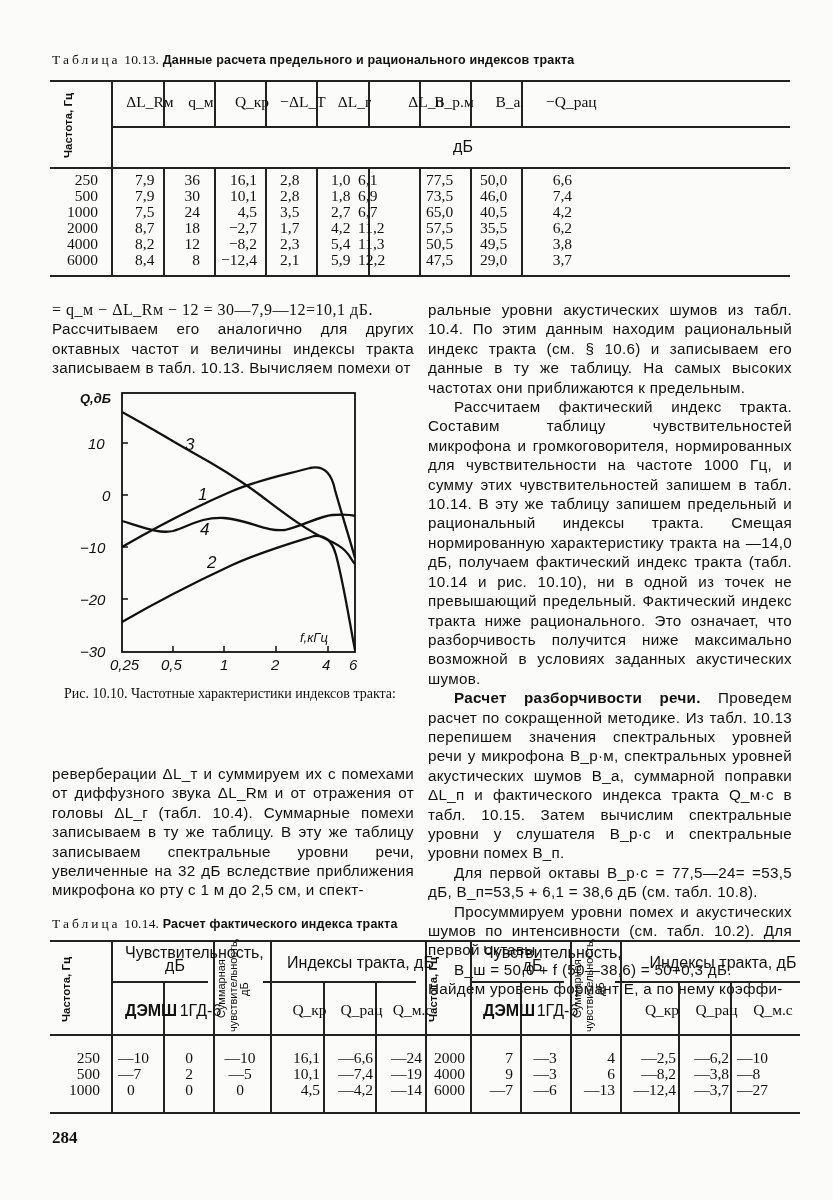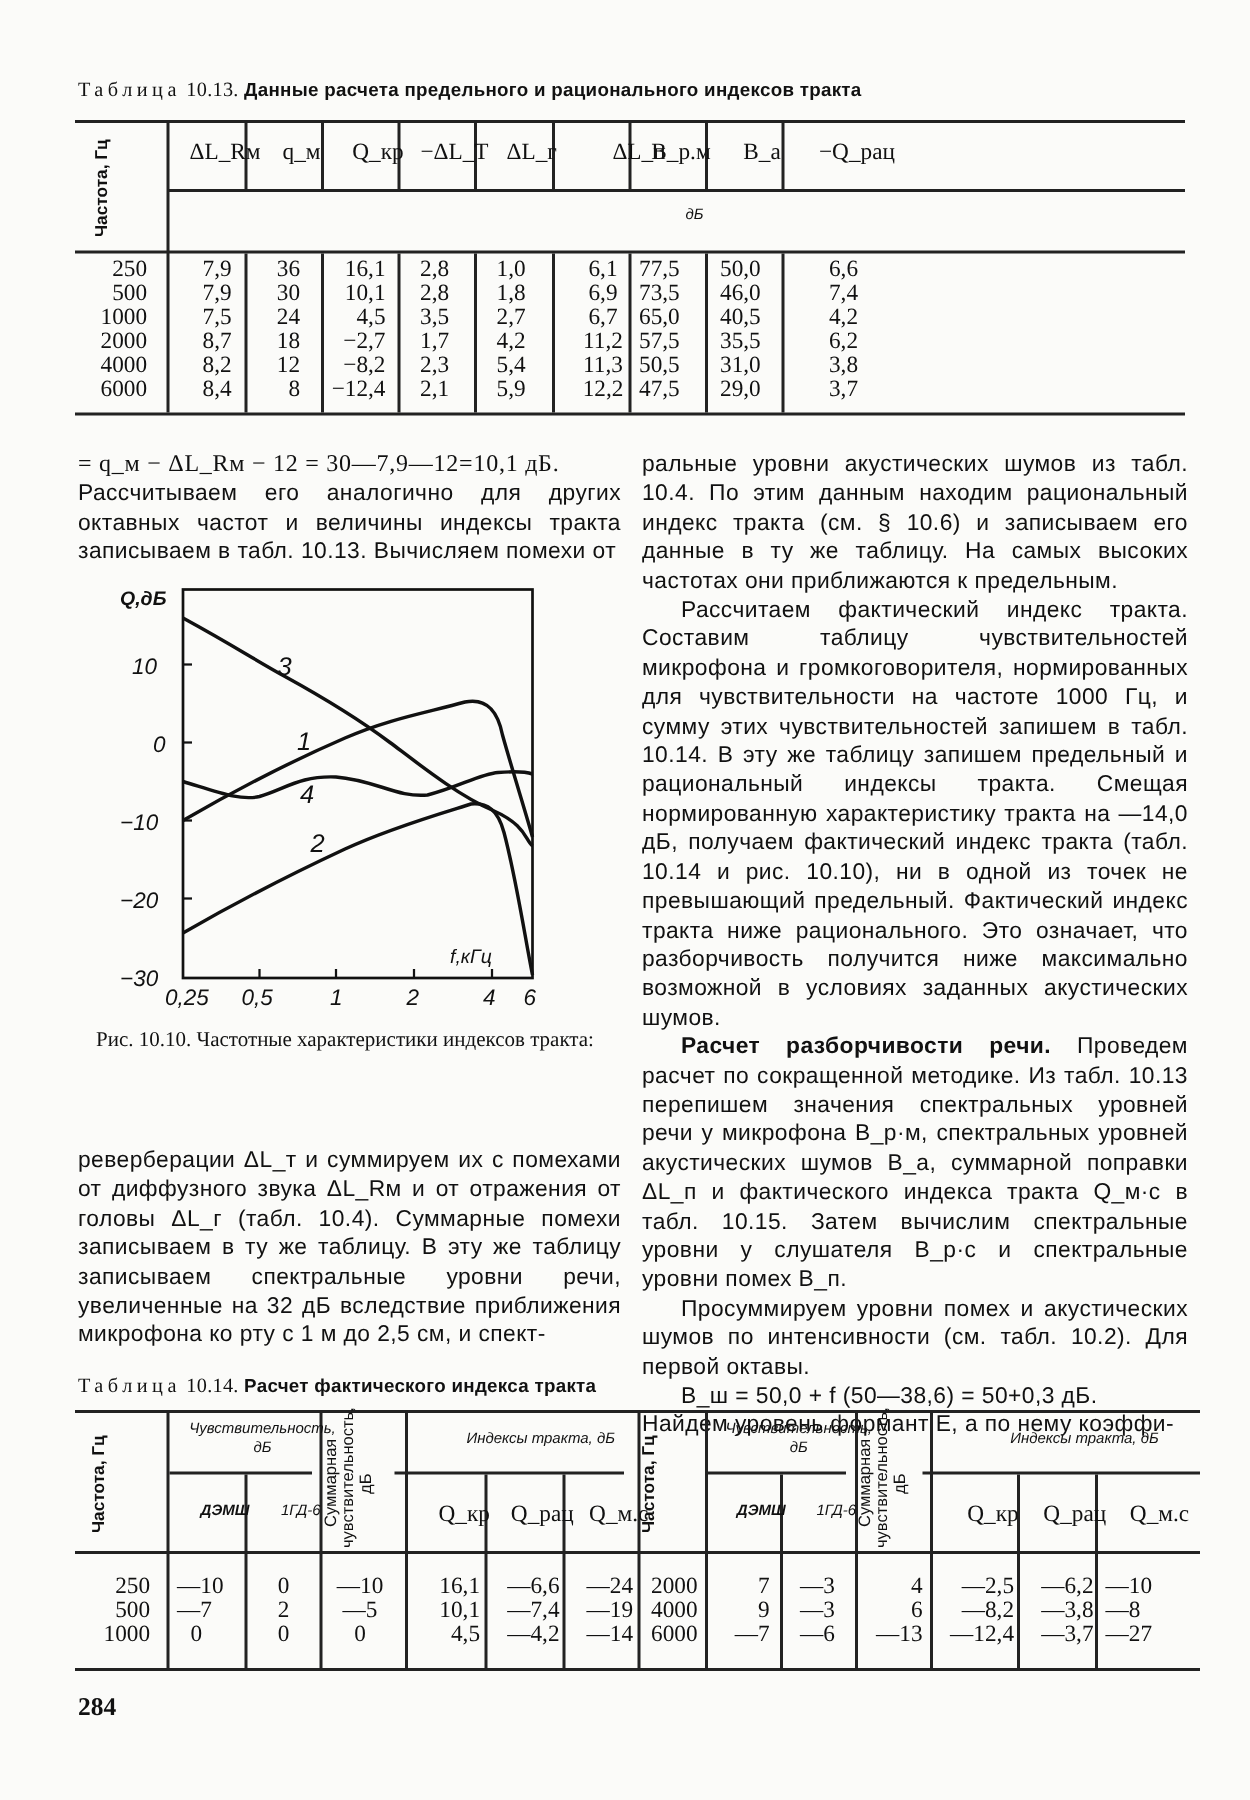--- a/index.html
+++ b/index.html
@@ -2,21 +2,21 @@
 <html><head>
 <meta charset="utf-8">
 <style>
   html, body { margin: 0; padding: 0; background: #fbfbf9; }
   body { width: 833px; height: 1200px; position: relative; overflow: hidden;
          font-family: "Liberation Serif", "DejaVu Serif", serif; color: #111; }
   .abs { position: absolute; }
   .tcap { font-size: 13.5px; letter-spacing: 0.2px; white-space: nowrap; }
   .tcap .spaced { letter-spacing: 3px; }
   .tcap b { font-family: "Liberation Sans", "DejaVu Sans", sans-serif; font-weight: bold; font-size: 12.5px; }
-  .hdr { font-family: "Liberation Sans", "DejaVu Sans", sans-serif; font-size: 10px; font-weight: normal; text-align: center; font-style: italic; }
+  .hdr { font-family: "Liberation Sans", "DejaVu Sans", sans-serif; font-size: 16px; font-weight: normal; text-align: center; }
   .vert { writing-mode: vertical-rl; transform: rotate(180deg); font-family: "Liberation Sans", "DejaVu Sans", sans-serif; font-size: 11.5px; font-weight: bold; line-height: 1.05; }
   .num { font-family: "Liberation Serif", "DejaVu Serif", serif; font-size: 15.5px; line-height: 16px; }
   .para { font-size: 15.2px; line-height: 19.4px; text-align: justify; font-family: "Liberation Sans", "DejaVu Sans", sans-serif; letter-spacing: 0.3px; }
   .para p { margin: 0; }
   .para .ind { text-indent: 26px; }
   .caption { font-size: 14px; line-height: 16px; text-align: center; font-family: "Liberation Serif", "DejaVu Serif", serif; }
   .caption .small { font-size: 11.5px; line-height: 13px; font-family: "Liberation Sans", "DejaVu Sans", sans-serif; }
   .vline { position: absolute; width: 1.5px; background: #222; }
   .hline { position: absolute; height: 1.5px; background: #222; }
   .cellc { position: absolute; text-align: center; margin-left: 12px; }
@@ -109,42 +109,42 @@
       <div>2,1</div>
     </div>
     <div class="abs num" style="left:281px; top:0; width:30px;">
       <div>1,0</div>
       <div>1,8</div>
       <div>2,7</div>
       <div>4,2</div>
       <div>5,4</div>
       <div>5,9</div>
     </div>
-    <div class="abs num" style="left:332px; top:0; width:40px; text-align:center;">
+    <div class="abs num" style="left:308px; top:0; width:40px; text-align:left;">
       <div>6,1</div>
       <div>6,9</div>
       <div>6,7</div>
       <div>11,2</div>
       <div>11,3</div>
       <div>12,2</div>
     </div>
     <div class="abs num" style="left:376px; top:0; width:40px;">
       <div>77,5</div>
       <div>73,5</div>
       <div>65,0</div>
       <div>57,5</div>
       <div>50,5</div>
       <div>47,5</div>
     </div>
     <div class="abs num" style="left:430px; top:0; width:40px;">
       <div>50,0</div>
       <div>46,0</div>
       <div>40,5</div>
       <div>35,5</div>
-      <div>31,0</div>
+      <div>49,5</div>
       <div>29,0</div>
     </div>
     <div class="abs num" style="left:482px; top:0; width:40px; text-align:right;">
       <div>6,6</div>
       <div>7,4</div>
       <div>4,2</div>
       <div>6,2</div>
       <div>3,8</div>
       <div>3,7</div>
     </div>
@@ -211,20 +211,21 @@
 </div>
 
 <div class="abs para" style="left:52px; top:764px; width:362px;">
   <p>реверберации ΔL_т и суммируем их с помехами от диффузного звука ΔL_Rм и от отражения от головы ΔL_г (табл. 10.4). Суммарные помехи записываем в ту же таблицу. В эту же таблицу записываем спектральные уровни речи, увеличенные на 32 дБ вследствие приближения микрофона ко рту с 1 м до 2,5 см, и спект-</p>
 </div>
 
 <div class="abs para" style="left:428px; top:300px; width:364px;">
   <p>ральные уровни акустических шумов из табл. 10.4. По этим данным находим рациональный индекс тракта (см. § 10.6) и записываем его данные в ту же таблицу. На самых высоких частотах они приближаются к предельным.</p>
   <p class="ind">Рассчитаем фактический индекс тракта. Составим таблицу чувствительностей микрофона и громкоговорителя, нормированных для чувствительности на частоте 1000 Гц, и сумму этих чувствительностей запишем в табл. 10.14. В эту же таблицу запишем предельный и рациональный индексы тракта. Смещая нормированную характеристику тракта на —14,0 дБ, получаем фактический индекс тракта (табл. 10.14 и рис. 10.10), ни в одной из точек не превышающий предельный. Фактический индекс тракта ниже рационального. Это означает, что разборчивость получится ниже максимально возможной в условиях заданных акустических шумов.</p>
   <p class="ind"><b>Расчет разборчивости речи.</b><span> Проведем расчет по сокращенной методике. Из табл. 10.13 перепишем значения спектральных уровней речи у микрофона B_р·м, спектральных уровней акустических шумов B_а, суммарной поправки ΔL_п и фактического индекса тракта Q_м·с в табл. 10.15. Затем вычислим спектральные уровни у слушателя B_р·с и спектральные уровни помех B_п.</span></p>
+  <p class="ind">Для первой октавы B_р·с = 77,5—24= =53,5 дБ, B_п=53,5 + 6,1 = 38,6 дБ (см. табл. 10.8).</p>
   <p class="ind">Просуммируем уровни помех и акустических шумов по интенсивности (см. табл. 10.2). Для первой октавы.</p>
   <p class="ind">B_ш = 50,0 + f (50—38,6) = 50+0,3 дБ.</p>
   <p>Найдем уровень формант E, а по нему коэффи-</p>
 </div>
 
 <div class="abs tcap" style="left:52px; top:916px;">
   <span class="spaced">Таблица</span>
   <span>10.14.</span>
   <b>Расчет фактического индекса тракта</b>
 </div>

